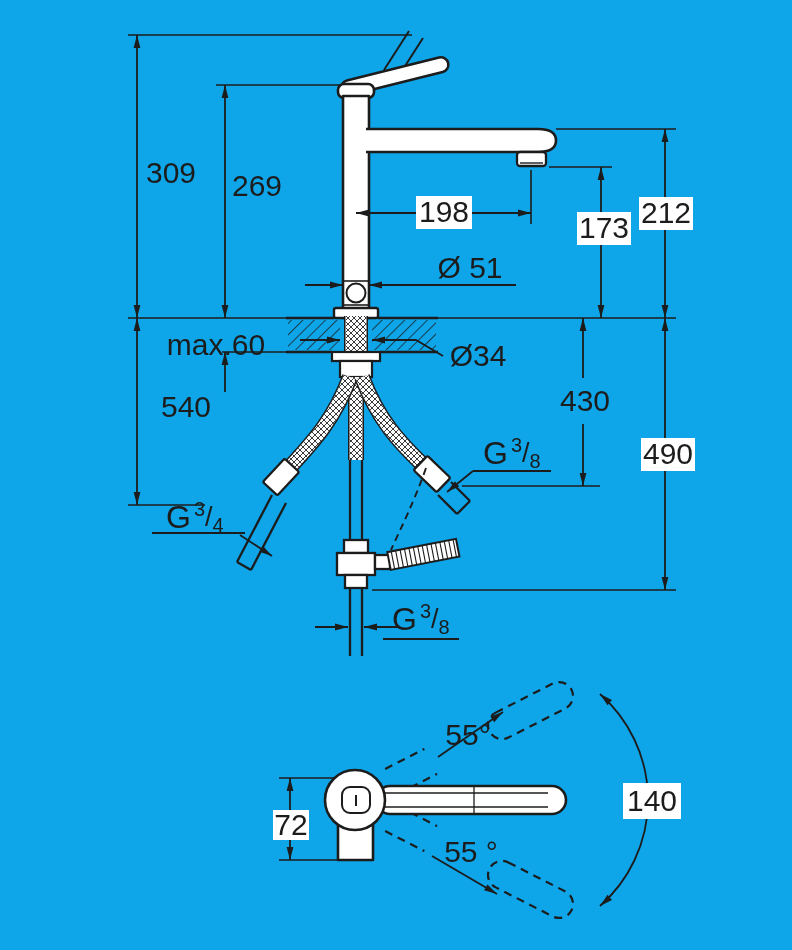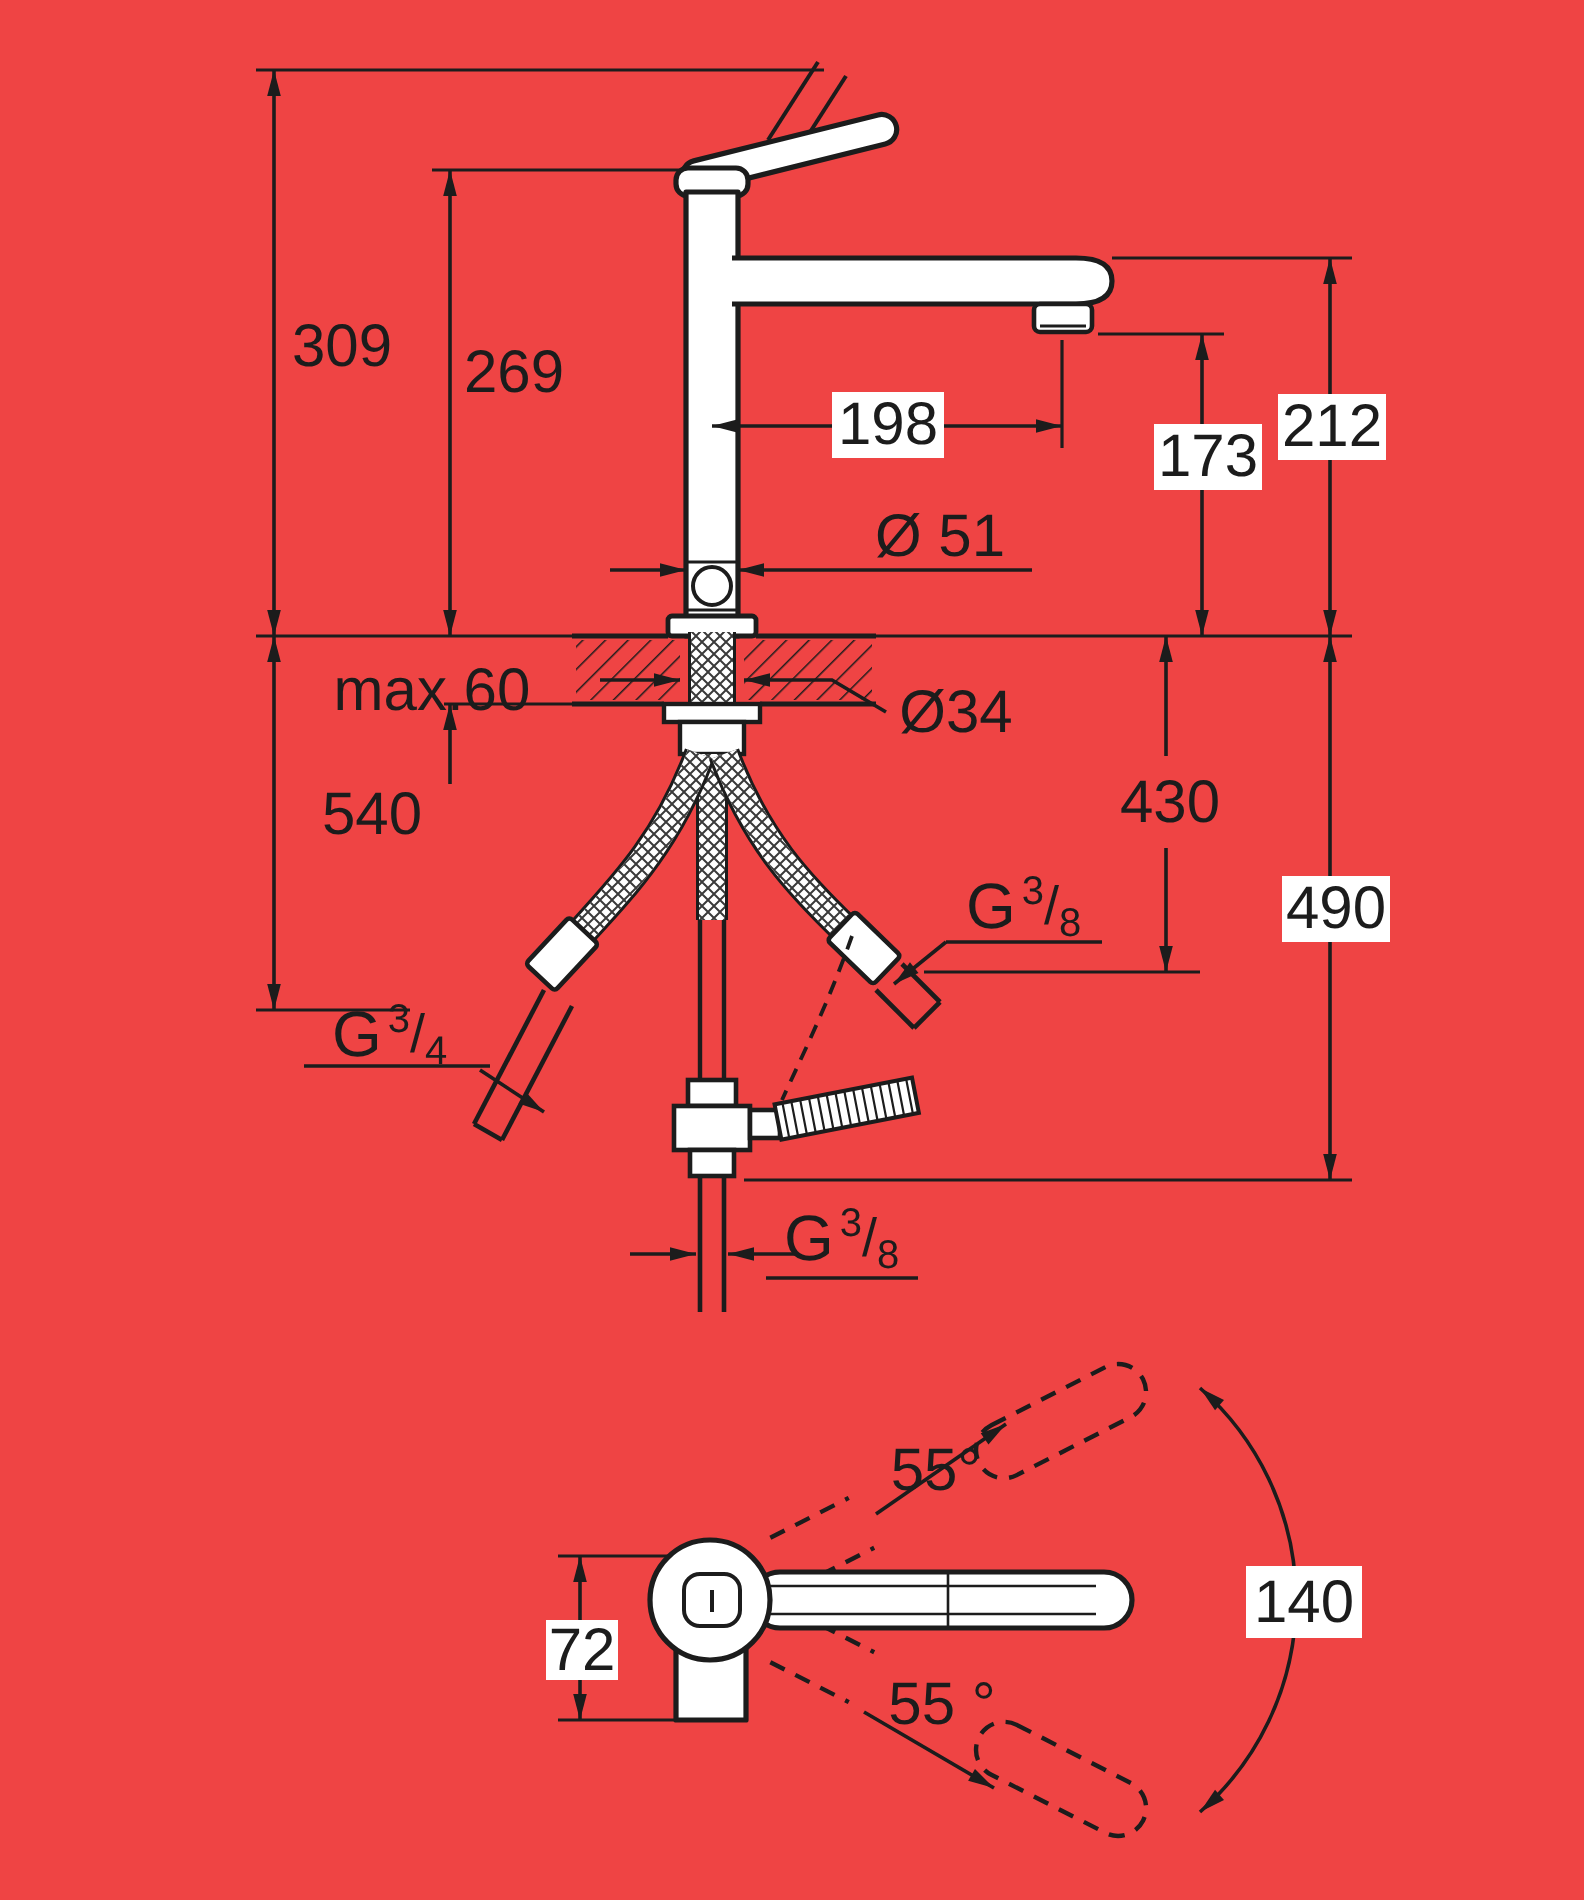--- a/index.html
+++ b/index.html
@@ -1,16 +1,16 @@
 <!DOCTYPE html>
 <html><head>
 <meta charset="utf-8">
 <style>
   html,body{margin:0;padding:0;background:#fff;}
-  .wrap{width:792px;height:950px;background:#ef4444;overflow:hidden;}
+  .wrap{width:792px;height:950px;background:#0ea5e9;overflow:hidden;}
   svg{display:block;}
   .dim{font-family:"Liberation Sans", sans-serif;font-size:30px;fill:#1c1c1c;}
   .thread{font-family:"Liberation Sans", sans-serif;font-size:32px;fill:#1c1c1c;}
   .sup{font-size:20px;}
   .slash{font-size:27px;}
   .den{font-size:20px;}
 </style>
 </head>
 <body>
 

